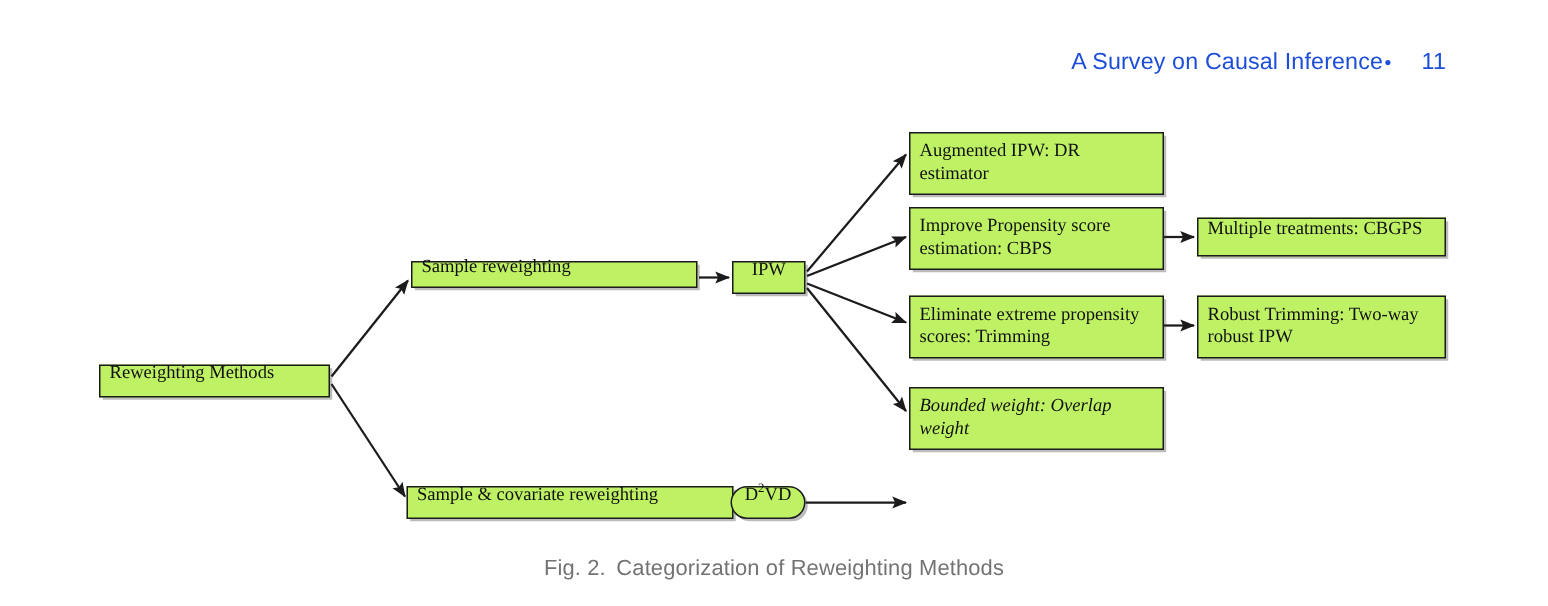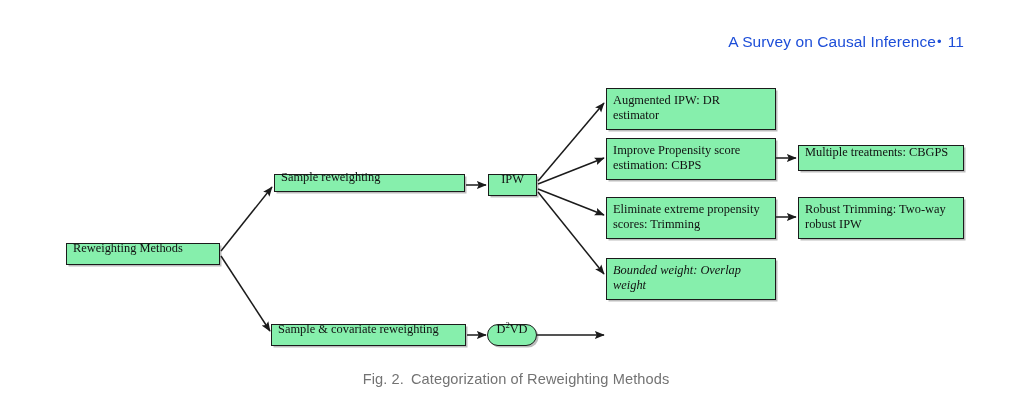--- a/index.html
+++ b/index.html
@@ -36,41 +36,41 @@
     white-space: nowrap;
     display: flex;
     align-items: center;
     gap: 1px;
   }
   .page-header .hdr-sep {
     font-size: 13px;
     position: relative;
     top: -1px;
   }
-  .page-header .hdr-num { padding-left: 5px; }
+  .page-header .hdr-num { padding-left: 5px; margin-left: 14px; }
 
   
   #figure {
     position: absolute;
     left: 0; top: 0;
     width: 1032px;
     height: 404px;
   }
   #edges {
     position: absolute;
     left: 0; top: 0;
     width: 1032px;
     height: 404px;
     pointer-events: none;
   }
 
   .node {
     position: absolute;
     box-sizing: border-box;
-    background: #86efac;
+    background: #bef264;
     border: 1.15px solid #1b1b1b;
     box-shadow: 2px 2px 0 -0.5px rgba(60,60,60,0.34);
     font-size: 12.4px;
     line-height: 15.4px;
     color: #111111;
     padding: 4px 6px 13px 6px;
     display: block;
     white-space: pre-line;
   }
   .node.center {
@@ -132,21 +132,21 @@
       <path d="M776,158 L796,158" stroke="#1b1b1b" stroke-width="1.5" fill="none" marker-end="url(#ah)"></path>
       <path d="M776,217 L796,217" stroke="#1b1b1b" stroke-width="1.5" fill="none" marker-end="url(#ah)"></path>
 
       <path d="M537,335 L604,335" stroke="#1b1b1b" stroke-width="1.5" fill="none" marker-end="url(#ah)"></path>
     </svg>
 
     <div class="node center one-line" style="left:66px; top:243px; width:154px; height:22px;">Reweighting Methods</div>
 
     <div class="node center one-line" style="left:274px; top:174px; width:191px; height:14px;">Sample reweighting</div>
 
-    <div class="node center one-line" style="left:271px; top:324px; width:195px; height:22px;">Sample &amp; covariate reweighting</div>
+    <div class="node center one-line" style="left:271px; top:324px; width:218px; height:22px;">Sample &amp; covariate reweighting</div>
 
     <div class="node center one-line" style="left:488px; top:174px; width:49px; height:22px; justify-content:center;">IPW</div>
 
     <div class="node center one-line" style="left:487px; top:324px; width:50px; height:22px; justify-content:center;border-radius:11px;"><span><span>D</span><span class="sup">2</span><span>VD</span></span></div>
 
     <div class="node" style="left:606px; top:88px; width:170px; height:42px;">Augmented IPW:  DR
 estimator</div>
 
     <div class="node" style="left:606px; top:138px; width:170px; height:42px;">Improve Propensity score
 estimation: CBPS</div>

